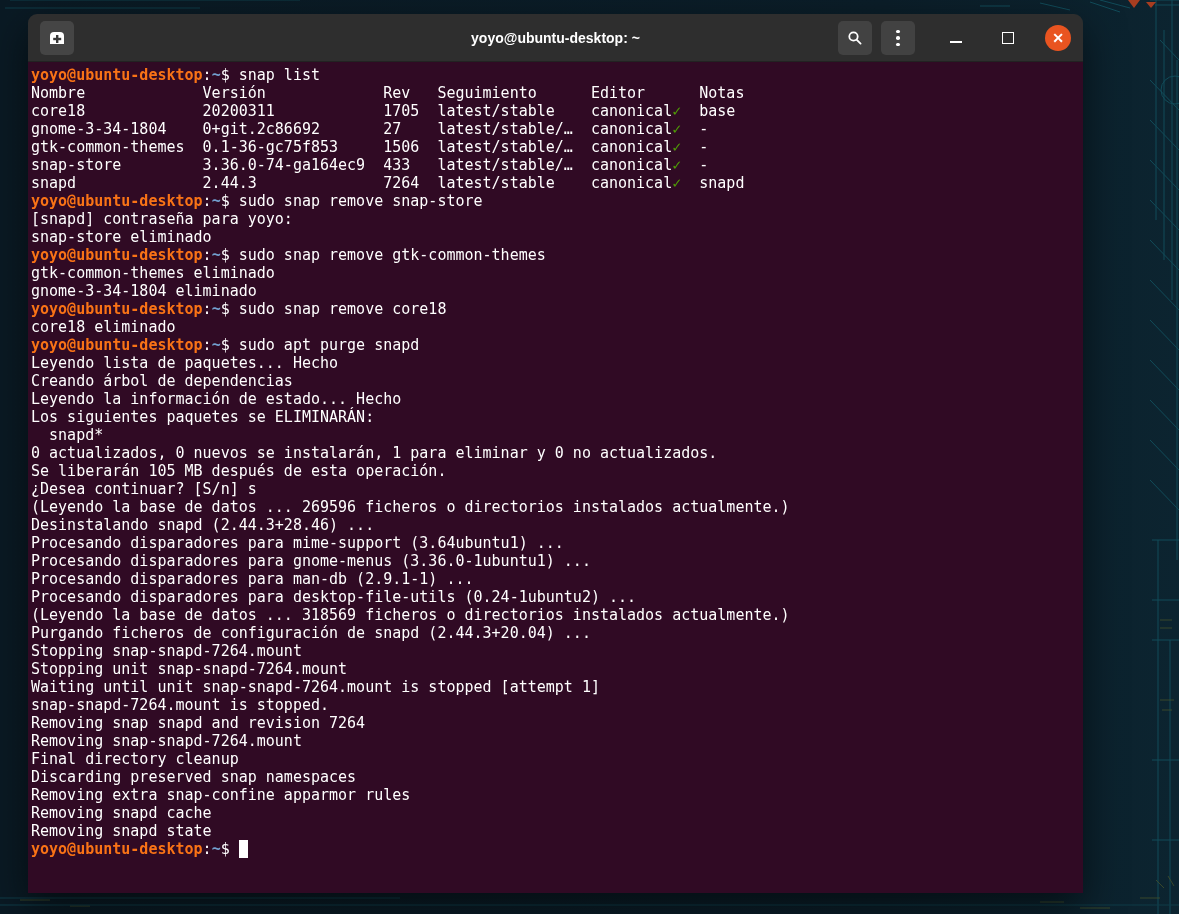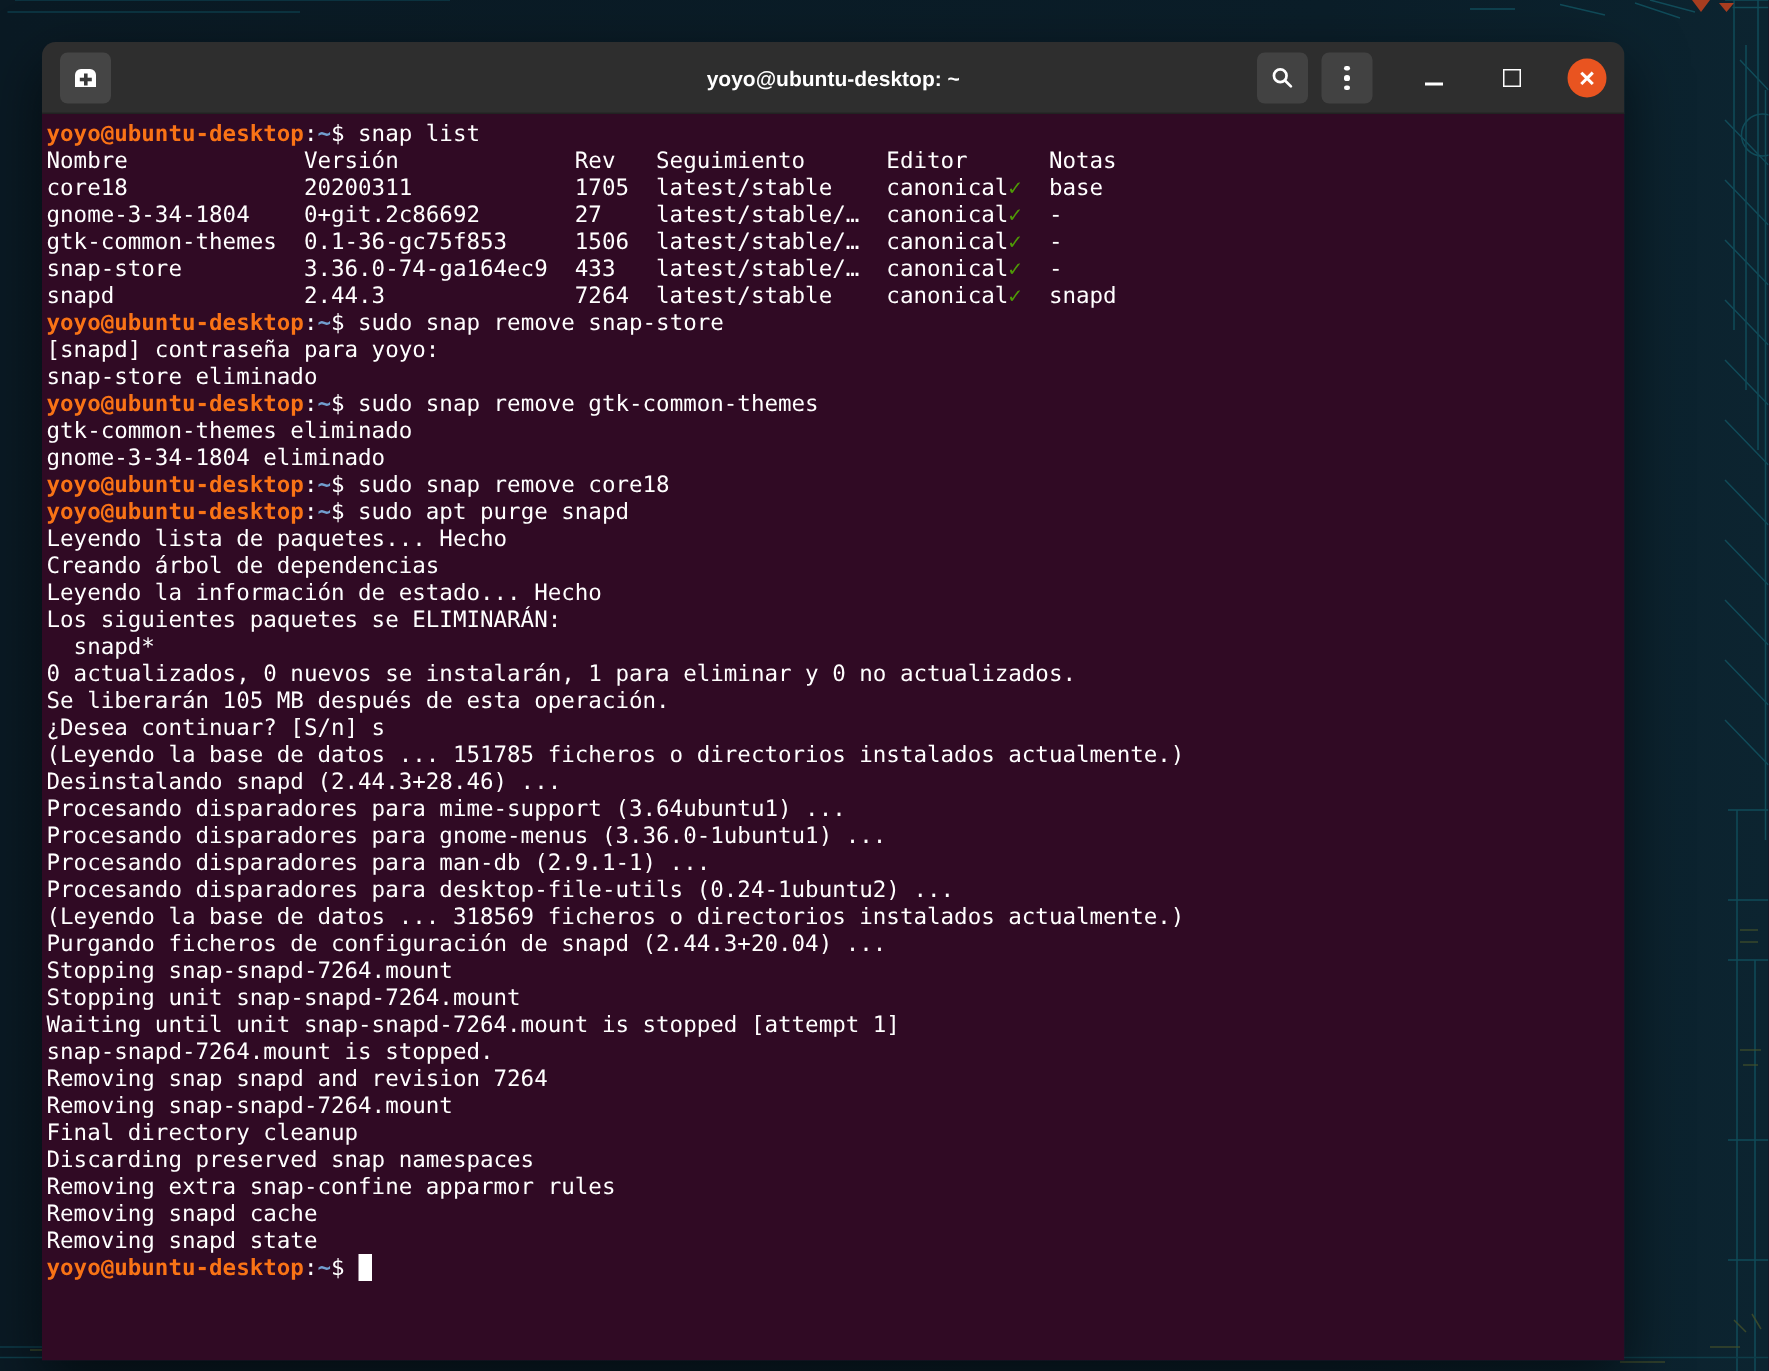--- a/index.html
+++ b/index.html
@@ -3,21 +3,21 @@
 <meta charset="utf-8">
 <style>
   html,body{margin:0;padding:0;}
   body{
     width:1179px;height:914px;position:relative;overflow:hidden;
     background:#0b1c26;
     font-family:"Liberation Sans", sans-serif;
   }
   .wallpaper{position:absolute;inset:0;z-index:0;}
   .window{
-    position:absolute;left:28px;top:28px;width:1055px;height:879px;
+    position:absolute;left:28px;top:14px;width:1055px;height:879px;
     z-index:2;border-radius:9px 9px 0 0;overflow:hidden;
     box-shadow:0 14px 40px rgba(0,0,0,0.55);
     display:flex;flex-direction:column;
   }
   .titlebar{
     height:48px;flex:0 0 48px;background:#2e2e2e;position:relative;
     display:flex;align-items:center;
     border-bottom:1px solid #222;box-sizing:border-box;
   }
   .tb-btn{
@@ -144,30 +144,31 @@
       <div class="line"><span class="t-w">gtk-common-themes  0.1-36-gc75f853     1506  latest/stable/…  canonical</span><span class="t-c">✓</span><span class="t-w">  -</span></div>
       <div class="line"><span class="t-w">snap-store         3.36.0-74-ga164ec9  433   latest/stable/…  canonical</span><span class="t-c">✓</span><span class="t-w">  -</span></div>
       <div class="line"><span class="t-w">snapd              2.44.3              7264  latest/stable    canonical</span><span class="t-c">✓</span><span class="t-w">  snapd</span></div>
       <div class="line"><span class="t-g">yoyo@ubuntu-desktop</span><span class="t-w">:</span><span class="t-b">~</span><span class="t-w">$ sudo snap remove snap-store</span></div>
       <div class="line"><span class="t-w">[snapd] contraseña para yoyo: </span></div>
       <div class="line"><span class="t-w">snap-store eliminado</span></div>
       <div class="line"><span class="t-g">yoyo@ubuntu-desktop</span><span class="t-w">:</span><span class="t-b">~</span><span class="t-w">$ sudo snap remove gtk-common-themes</span></div>
       <div class="line"><span class="t-w">gtk-common-themes eliminado</span></div>
       <div class="line"><span class="t-w">gnome-3-34-1804 eliminado</span></div>
       <div class="line"><span class="t-g">yoyo@ubuntu-desktop</span><span class="t-w">:</span><span class="t-b">~</span><span class="t-w">$ sudo snap remove core18</span></div>
+      <div class="line"><span class="t-w">core18 eliminado</span></div>
       <div class="line"><span class="t-g">yoyo@ubuntu-desktop</span><span class="t-w">:</span><span class="t-b">~</span><span class="t-w">$ sudo apt purge snapd</span></div>
       <div class="line"><span class="t-w">Leyendo lista de paquetes... Hecho</span></div>
       <div class="line"><span class="t-w">Creando árbol de dependencias</span></div>
       <div class="line"><span class="t-w">Leyendo la información de estado... Hecho</span></div>
       <div class="line"><span class="t-w">Los siguientes paquetes se ELIMINARÁN:</span></div>
       <div class="line"><span class="t-w">  snapd*</span></div>
       <div class="line"><span class="t-w">0 actualizados, 0 nuevos se instalarán, 1 para eliminar y 0 no actualizados.</span></div>
       <div class="line"><span class="t-w">Se liberarán 105 MB después de esta operación.</span></div>
       <div class="line"><span class="t-w">¿Desea continuar? [S/n] s</span></div>
-      <div class="line"><span class="t-w">(Leyendo la base de datos ... 151785 ficheros o directorios instalados actualmente.)</span></div>
+      <div class="line"><span class="t-w">(Leyendo la base de datos ... 269596 ficheros o directorios instalados actualmente.)</span></div>
       <div class="line"><span class="t-w">Desinstalando snapd (2.44.3+28.46) ...</span></div>
       <div class="line"><span class="t-w">Procesando disparadores para mime-support (3.64ubuntu1) ...</span></div>
       <div class="line"><span class="t-w">Procesando disparadores para gnome-menus (3.36.0-1ubuntu1) ...</span></div>
       <div class="line"><span class="t-w">Procesando disparadores para man-db (2.9.1-1) ...</span></div>
       <div class="line"><span class="t-w">Procesando disparadores para desktop-file-utils (0.24-1ubuntu2) ...</span></div>
       <div class="line"><span class="t-w">(Leyendo la base de datos ... 318569 ficheros o directorios instalados actualmente.)</span></div>
       <div class="line"><span class="t-w">Purgando ficheros de configuración de snapd (2.44.3+20.04) ...</span></div>
       <div class="line"><span class="t-w">Stopping snap-snapd-7264.mount</span></div>
       <div class="line"><span class="t-w">Stopping unit snap-snapd-7264.mount</span></div>
       <div class="line"><span class="t-w">Waiting until unit snap-snapd-7264.mount is stopped [attempt 1]</span></div>

